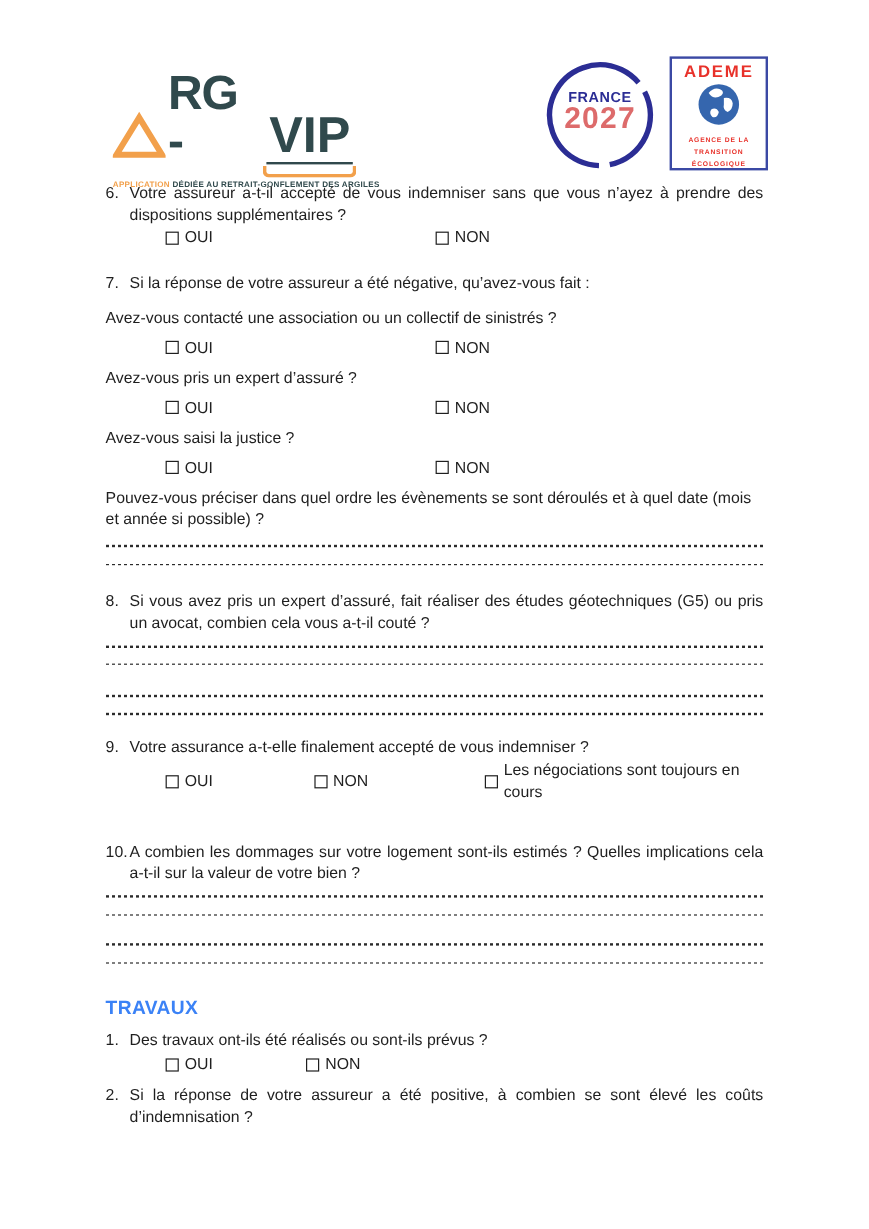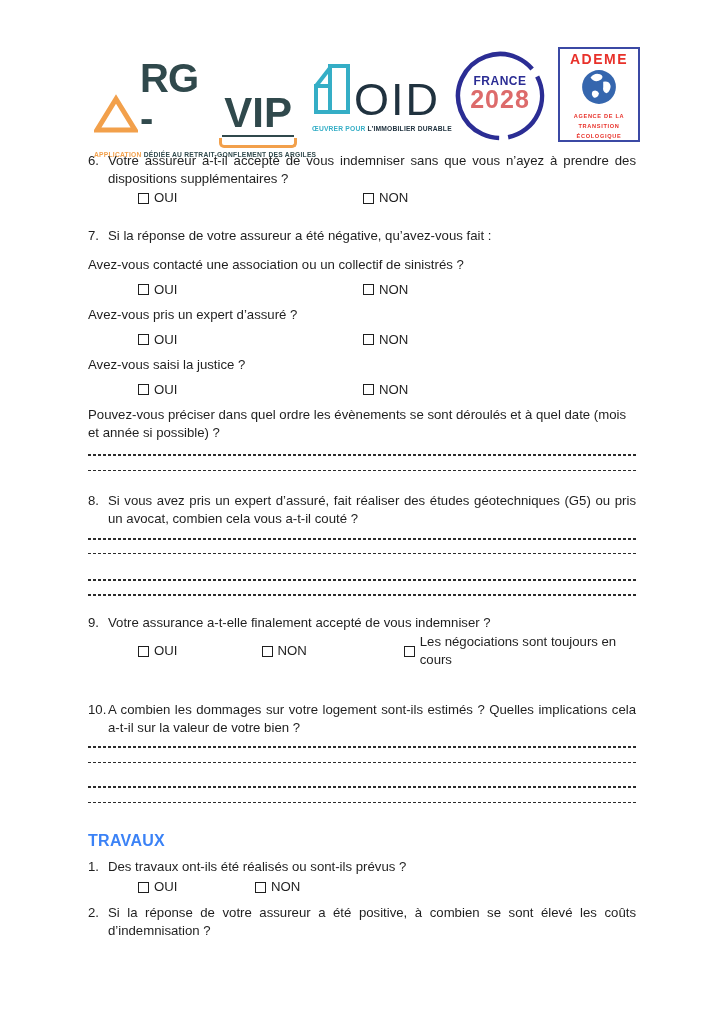--- a/index.html
+++ b/index.html
@@ -77,45 +77,30 @@
           </svg>
         </span>
         <span class="argvip-rg">RG -</span>
         <span class="argvip-vip">VIP</span>
       </div>
       <div class="argvip-tag">
         <span class="accent-orange">APPLICATION</span><span> DÉDIÉE AU RETRAIT-GONFLEMENT DES ARGILES</span>
       </div>
     </div>
 
-    <div class="logo-oid">
-      <div class="oid-row">
-        <span>
-          <svg width="40" height="54" viewBox="0 0 40 54">
-            <rect x="18" y="4" width="18" height="46" fill="none" stroke="#35AEC6" stroke-width="4"></rect>
-            <rect x="4" y="24" width="14" height="26" fill="none" stroke="#35AEC6" stroke-width="4"></rect>
-            <line x1="4" y1="24" x2="18" y2="6" stroke="#35AEC6" stroke-width="4"></line>
-          </svg>
-        </span>
-        <span class="oid-word">OID</span>
-      </div>
-      <div class="oid-tag">
-        <span class="accent-teal">ŒUVRER POUR</span><span> L’IMMOBILIER DURABLE</span>
-      </div>
-    </div>
 
     <div class="logo-f2030">
       <span class="f2030-ring">
         <svg width="92" height="92" viewBox="0 0 92 92">
           <circle cx="46" cy="46" r="42" fill="none" stroke="#2B2D94" stroke-width="4.5" stroke-dasharray="150 9 78 9" transform="rotate(115 46 46)"></circle>
         </svg>
       </span>
       <div class="f2030-text">
         <div class="f2030-l1">FRANCE</div>
-        <div class="f2030-l2">2028</div>
+        <div class="f2030-l2">2027</div>
       </div>
     </div>
 
     <div class="logo-ademe">
       <div class="ademe-word">ADEME</div>
       <div class="ademe-globe">
         <svg width="38" height="38" viewBox="0 0 36 36">
           <circle cx="18" cy="18" r="16" fill="#3566AE"></circle>
           <path fill="#fff" d="M10 9 Q14 4 19 6 Q23 8 20 11 Q14 15 10 9 Z"></path>
           <path fill="#fff" d="M22 13 Q28 12 29 17 Q29 22 25 24 Q21 22 22 18 Z"></path>

